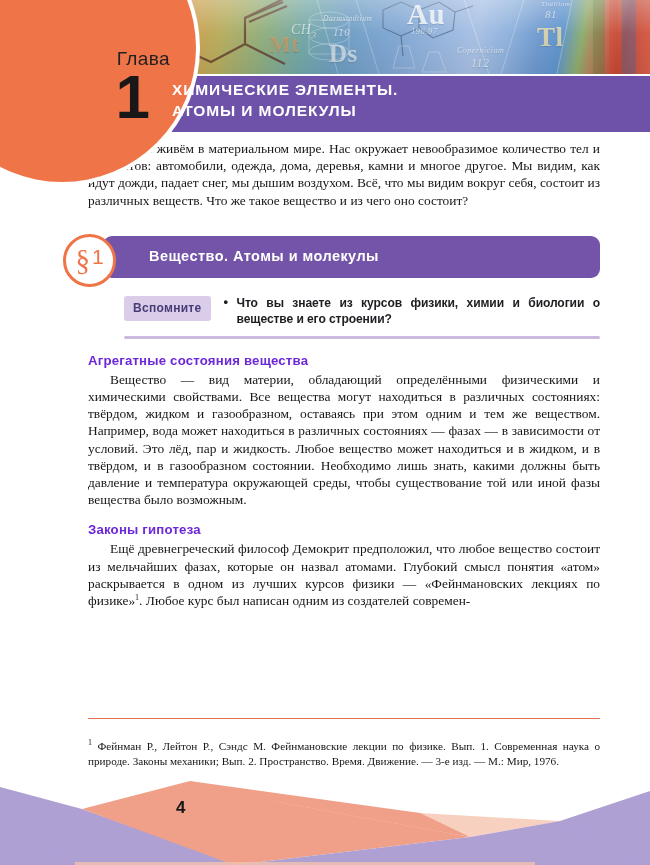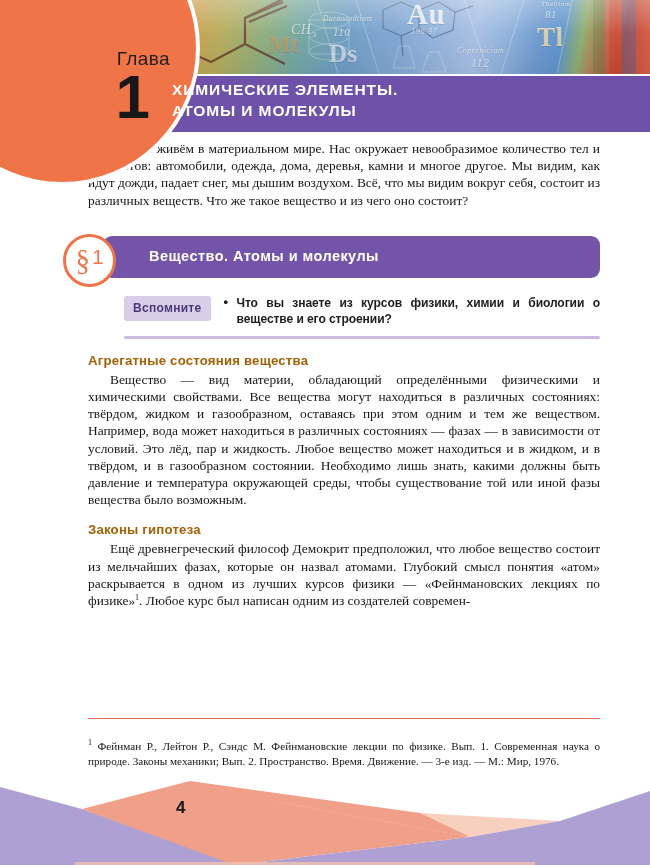--- a/index.html
+++ b/index.html
@@ -261,21 +261,21 @@
     background: #cbb9e0;
     border-radius: 2px;
   }
 
   
   h3.subhead {
     margin: 14px 0 3px 0;
     font-family: "Liberation Sans", sans-serif;
     font-size: 13.2px;
     font-weight: bold;
-    color: #a16207;
+    color: #6d28d9;
     letter-spacing: 0.2px;
   }
 
   
   .footnote {
     position: absolute;
     left: 88px;
     top: 718px;
     width: 512px;
   }

